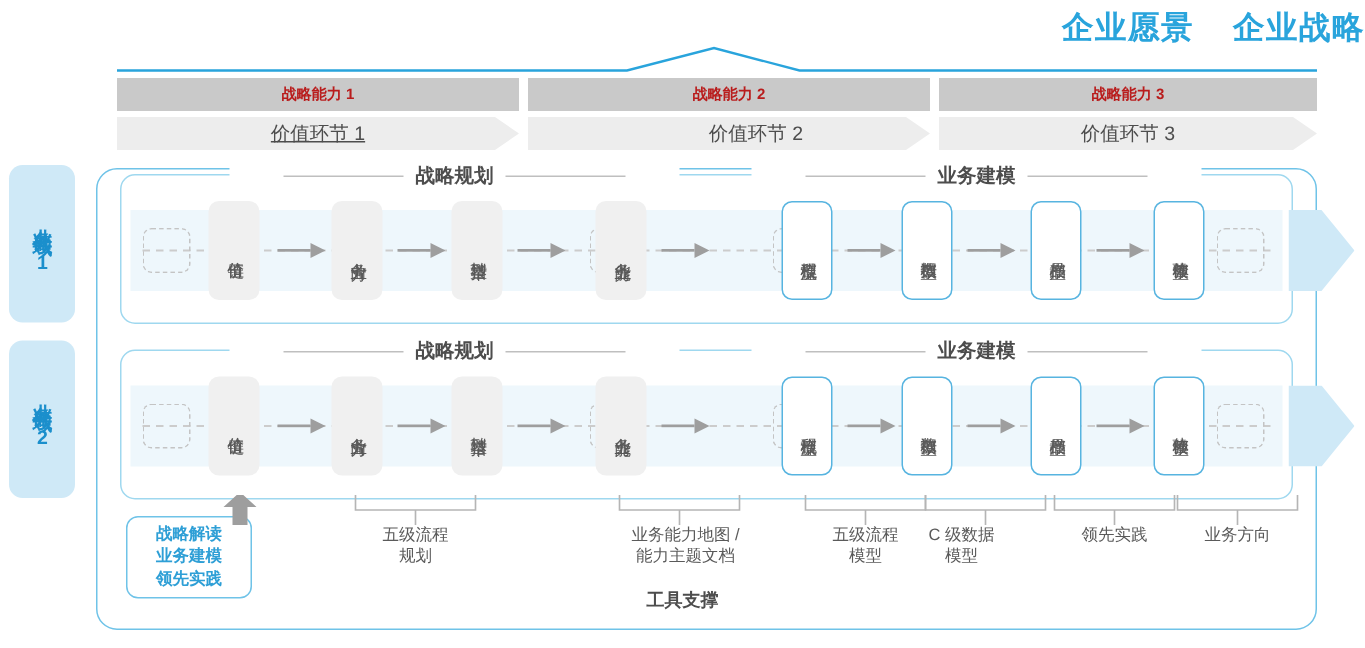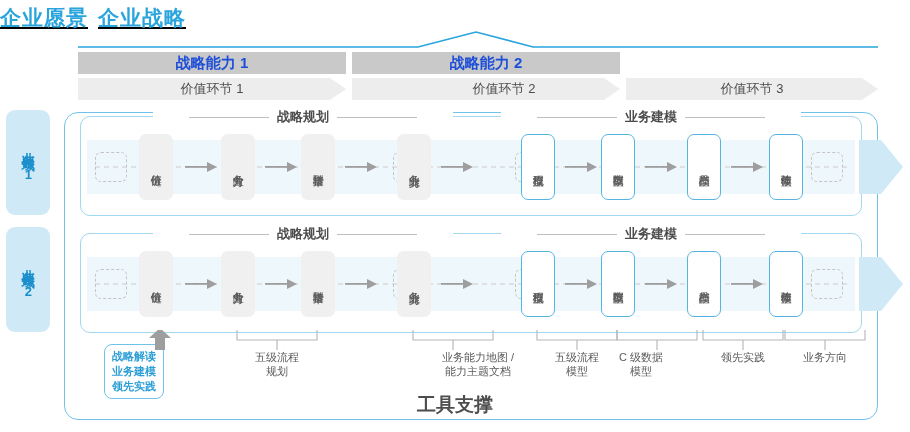--- a/index.html
+++ b/index.html
@@ -7,46 +7,45 @@
     width:910px; height:432px;
     background:#ffffff;
     font-family:"Liberation Sans","DejaVu Sans",sans-serif;
     overflow:hidden;
   }
   #root { position:relative; width:910px; height:432px; }
 
   
   .title-row{
     position:absolute; left:0; top:4px; width:910px;
-    display:flex; justify-content:flex-start; align-items:baseline;
-    gap:10px;
-    text-decoration:underline;
+    display:flex; justify-content:flex-end; align-items:baseline;
+    gap:26px;
   }
   .title-word{
     font-size:21px; font-weight:bold; color:#29A4DC; letter-spacing:1px;
     white-space:nowrap;
   }
   .title-line{ position:absolute; left:78px; top:30px; width:800px; height:22px; }
 
   
   .cap-row{ position:absolute; left:78px; top:52px; width:800px; height:22px; display:flex; gap:6px; }
   .cap-cell{
-    background:#c9c9c9; color:#1d4ed8; font-size:15px; font-weight:bold;
+    background:#c9c9c9; color:#b91c1c; font-size:10px; font-weight:bold;
     display:flex; align-items:center; justify-content:center; white-space:nowrap;
   }
   .cap-cell.c1{ flex:0 0 268px; }
   .cap-cell.c2{ flex:0 0 268px; }
   .cap-cell.c3{ flex:1 1 auto; }
 
   .val-row{ position:absolute; left:78px; top:78px; width:800px; height:22px; }
   .val-label{
     position:absolute; top:0; height:22px; display:flex; align-items:center; justify-content:center;
     font-size:13px; color:#4d4d4d; white-space:nowrap; z-index:2;
   }
-  .v1{ left:0;   width:268px; }
+  .v1{ left:0;   width:268px;text-decoration:underline; }
   .v2{ left:274px; width:268px;padding-left:36px; }
   .v3{ left:548px; width:252px; }
 
   
   .side{
     position:absolute; left:6px; width:44px;
     background:#cfe9f7; border-radius:9px;
     display:flex; align-items:center; justify-content:center;
   }
   .side span{
@@ -109,40 +108,41 @@
   .blabel{
     position:absolute; text-align:center; font-size:11px; color:#5a5a5a;
     line-height:1.3; white-space:nowrap;
   }
   .blabel.boxed{
     border:1.3px solid #6fc3e8; border-radius:8px; color:#2e9fd6;
     padding:4px 7px; font-weight:bold; background:#fff; line-height:1.35;
   }
   .footer{
     position:absolute; left:0; top:392px; width:910px; text-align:center;
-    font-size:19px; font-weight:bold; color:#4d4d4d;
+    font-size:12px; font-weight:bold; color:#4d4d4d;
   }
 </style>
 </head>
 <body>
 
 <div id="root">
 
   <div class="title-row">
     <div class="title-word">企业愿景</div>
     <div class="title-word">企业战略</div>
   </div>
 
   <svg class="title-line" viewBox="0 0 800 22" preserveAspectRatio="none">
     <polyline points="0,17 340,17 398,2 455,17 800,17" fill="none" stroke="#29A4DC" stroke-width="1.6"></polyline>
   </svg>
 
   <div class="cap-row">
     <div class="cap-cell c1">战略能力 1</div>
     <div class="cap-cell c2">战略能力 2</div>
+    <div class="cap-cell c3">战略能力 3</div>
   </div>
 
   <div class="val-row">
     <svg width="800" height="22" viewBox="0 0 800 22" preserveAspectRatio="none" style="position:absolute;left:0;top:0;">
       <polygon points="0,0 252,0 268,11 252,22 0,22" fill="#ededed"></polygon>
       <polygon points="274,0 526,0 542,11 526,22 274,22" fill="#ededed"></polygon>
       <polygon points="548,0 784,0 800,11 784,22 548,22" fill="#ededed"></polygon>
     </svg>
     <div class="val-label v1">价值环节 1</div>
     <div class="val-label v2">价值环节 2</div>
@@ -327,30 +327,30 @@
     <g stroke="#b5b5b5" stroke-width="1.1" fill="none">
       <path d="M157,0 L157,10 L237,10 L237,0 M197,10 L197,20"></path>
       <path d="M333,0 L333,10 L413,10 L413,0 M373,10 L373,20"></path>
       <path d="M457,0 L457,10 L537,10 L537,0 M497,10 L497,20"></path>
       <path d="M537,0 L537,10 L617,10 L617,0 M577,10 L577,20"></path>
       <path d="M623,0 L623,10 L703,10 L703,0 M663,10 L663,20"></path>
       <path d="M705,0 L705,10 L785,10 L785,0 M745,10 L745,20"></path>
     </g>
   </svg>
 
-  <div class="blabel boxed" style="left:104px; top:344px; width:60px;">
+  <div class="blabel boxed" style="left:84px; top:344px; width:84px;">
     <div>战略解读</div>
     <div>业务建模</div>
     <div>领先实践</div>
   </div>
   <div class="blabel" style="left:227px; top:350px; width:100px;">
     <div>五级流程</div>
     <div>规划</div>
   </div>
-  <div class="blabel" style="left:418px; top:350px; width:120px;">
+  <div class="blabel" style="left:397px; top:350px; width:120px;">
     <div>业务能力地图 /</div>
     <div>能力主题文档</div>
   </div>
   <div class="blabel" style="left:527px; top:350px; width:100px;">
     <div>五级流程</div>
     <div>模型</div>
   </div>
   <div class="blabel" style="left:591px; top:350px; width:100px;">
     <div>C 级数据</div>
     <div>模型</div>

